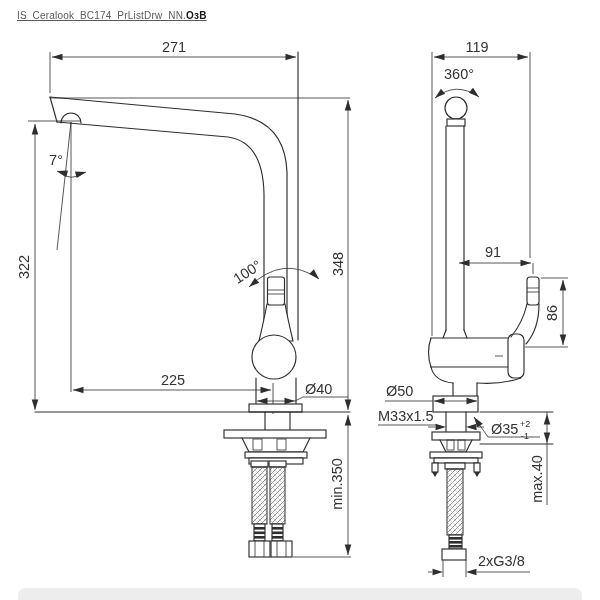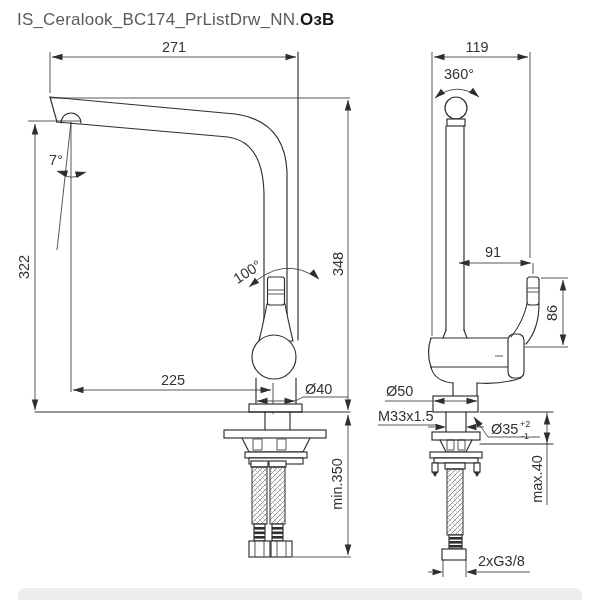--- a/index.html
+++ b/index.html
@@ -1,19 +1,19 @@
 <!DOCTYPE html>
 <html><head>
 <meta charset="utf-8">
 <style>
   html,body{margin:0;padding:0;background:#fff;}
   .stage{position:relative;width:600px;height:600px;background:#fff;overflow:hidden;
          font-family:"Liberation Sans", sans-serif;}
-  .title{position:absolute;left:17px;top:10px;font-size:17px;letter-spacing:0.2px;
-         color:#5a5a5a;white-space:nowrap;}
+  .title{position:absolute;left:17px;top:10px;font-size:10px;letter-spacing:0.2px;
+         color:#5a5a5a;white-space:nowrap;text-decoration:underline;}
   .title b{color:#161616;font-weight:600;}
   .footer-bar{position:absolute;left:18px;top:588px;width:564px;height:14px;
               background:#ededed;border-radius:7px 7px 0 0;}
   svg text{font-family:"Liberation Sans", sans-serif;fill:#333;}
   .dim{font-size:14.5px;}
   .tol{font-size:9px;}
   .ln{stroke:#2e2e2e;stroke-width:1.15;fill:none;stroke-linecap:round;}
   .thin{stroke:#3a3a3a;stroke-width:0.85;fill:none;}
   .wfill{fill:#fff;stroke:#2e2e2e;stroke-width:1.15;}
   .dark{fill:#2e2e2e;stroke:none;}

